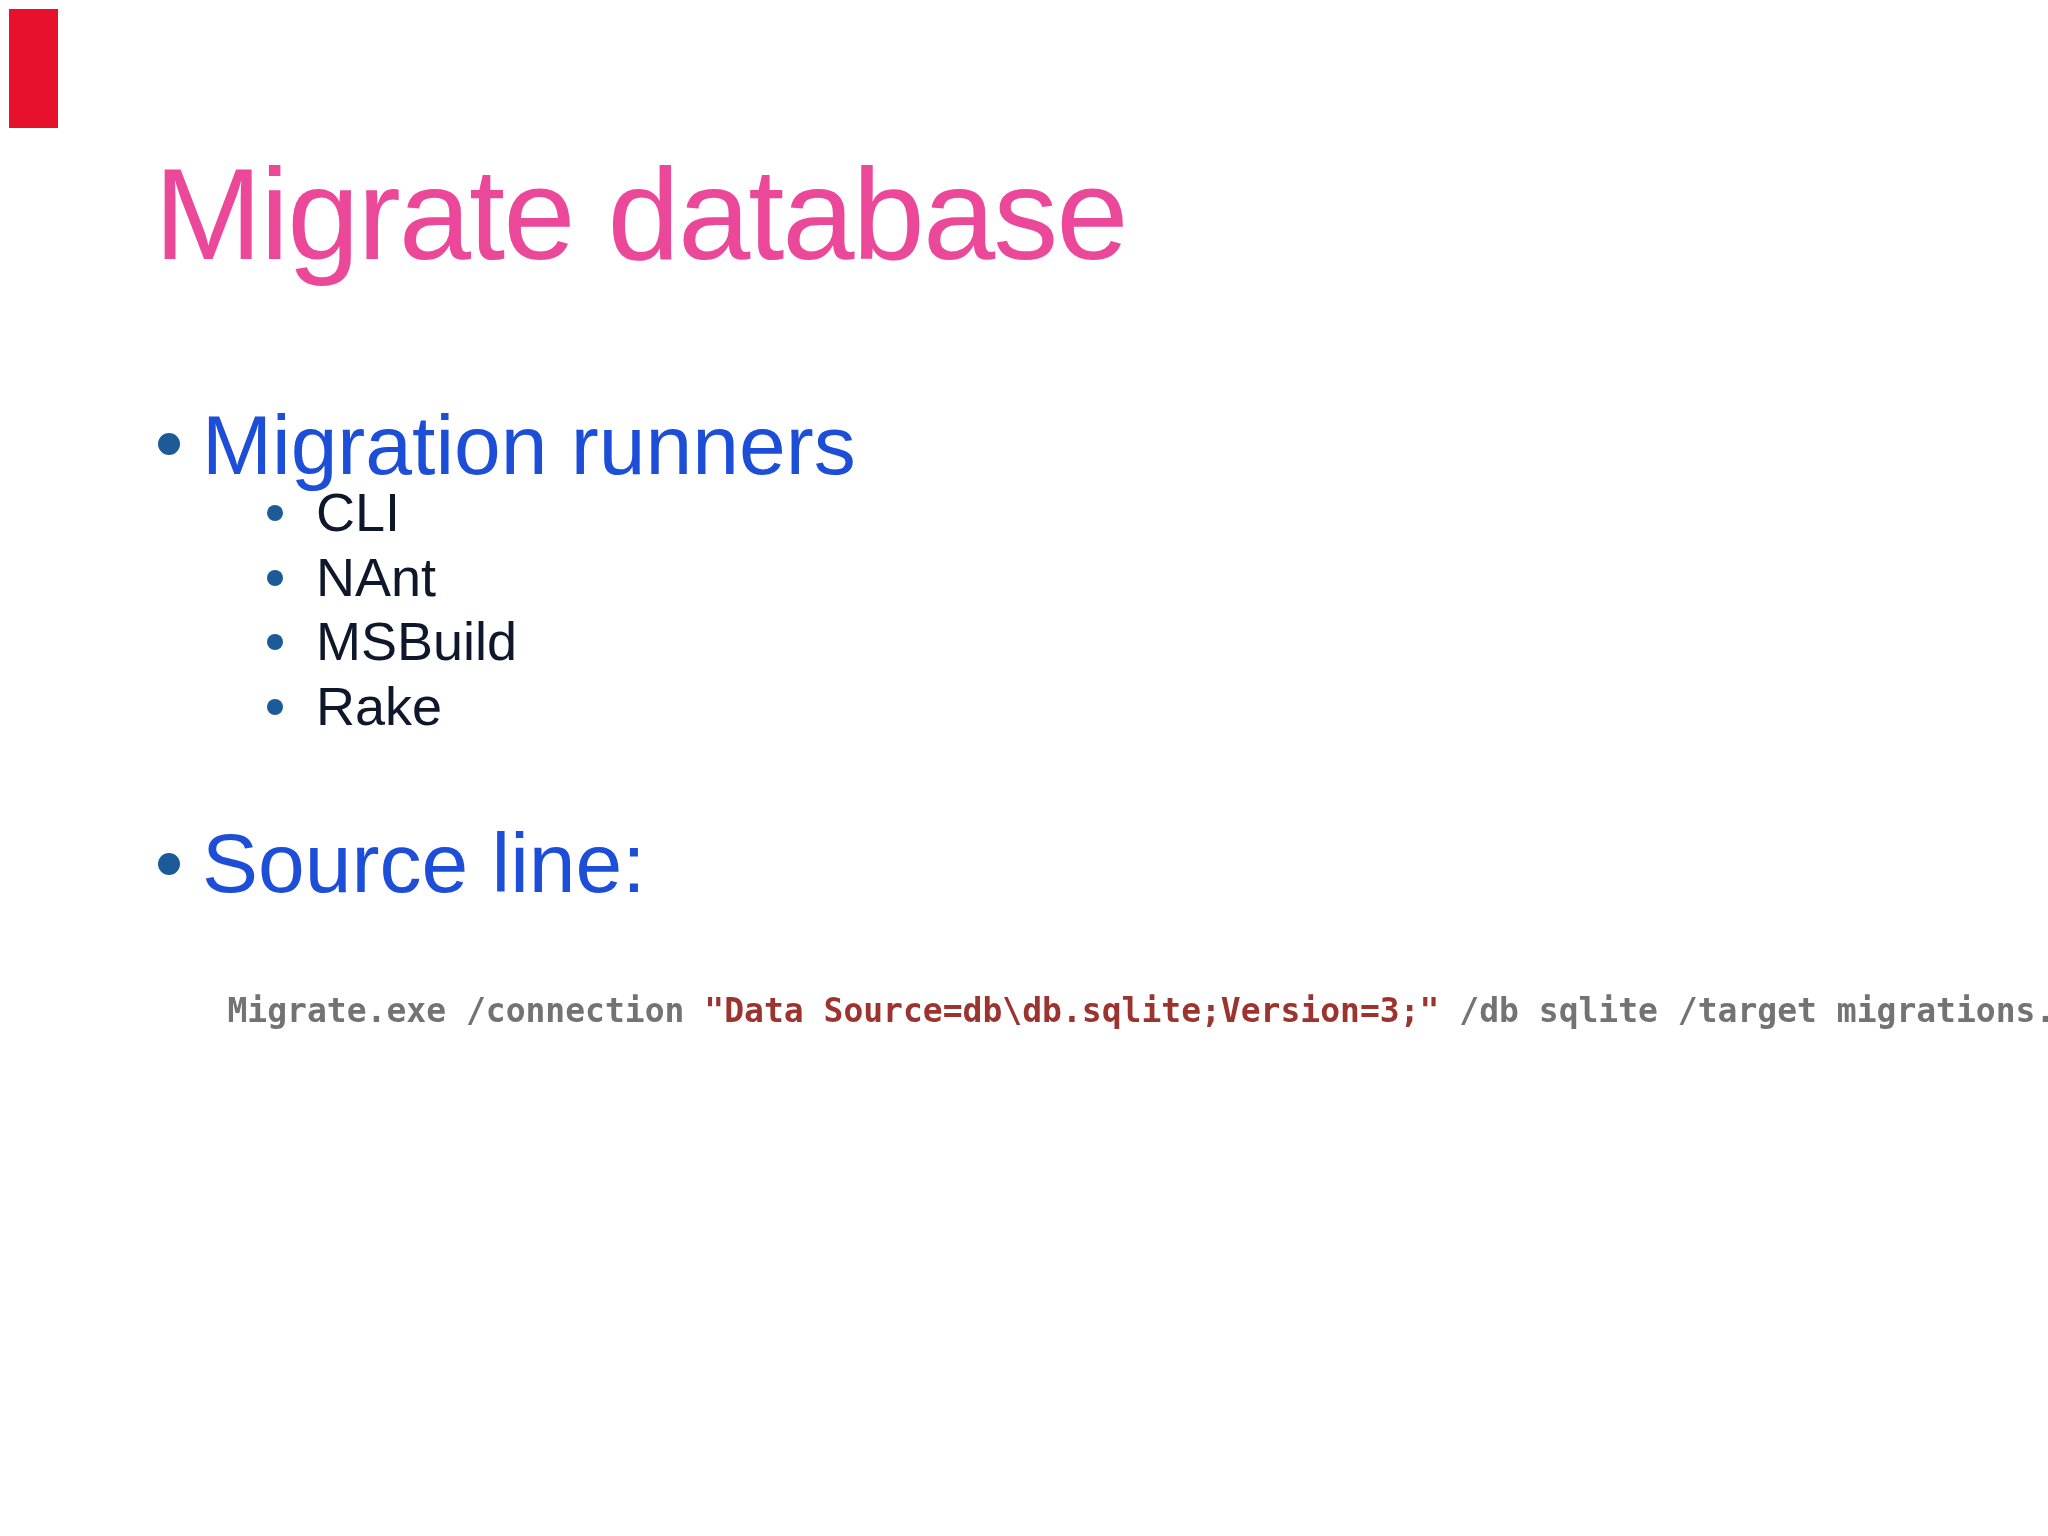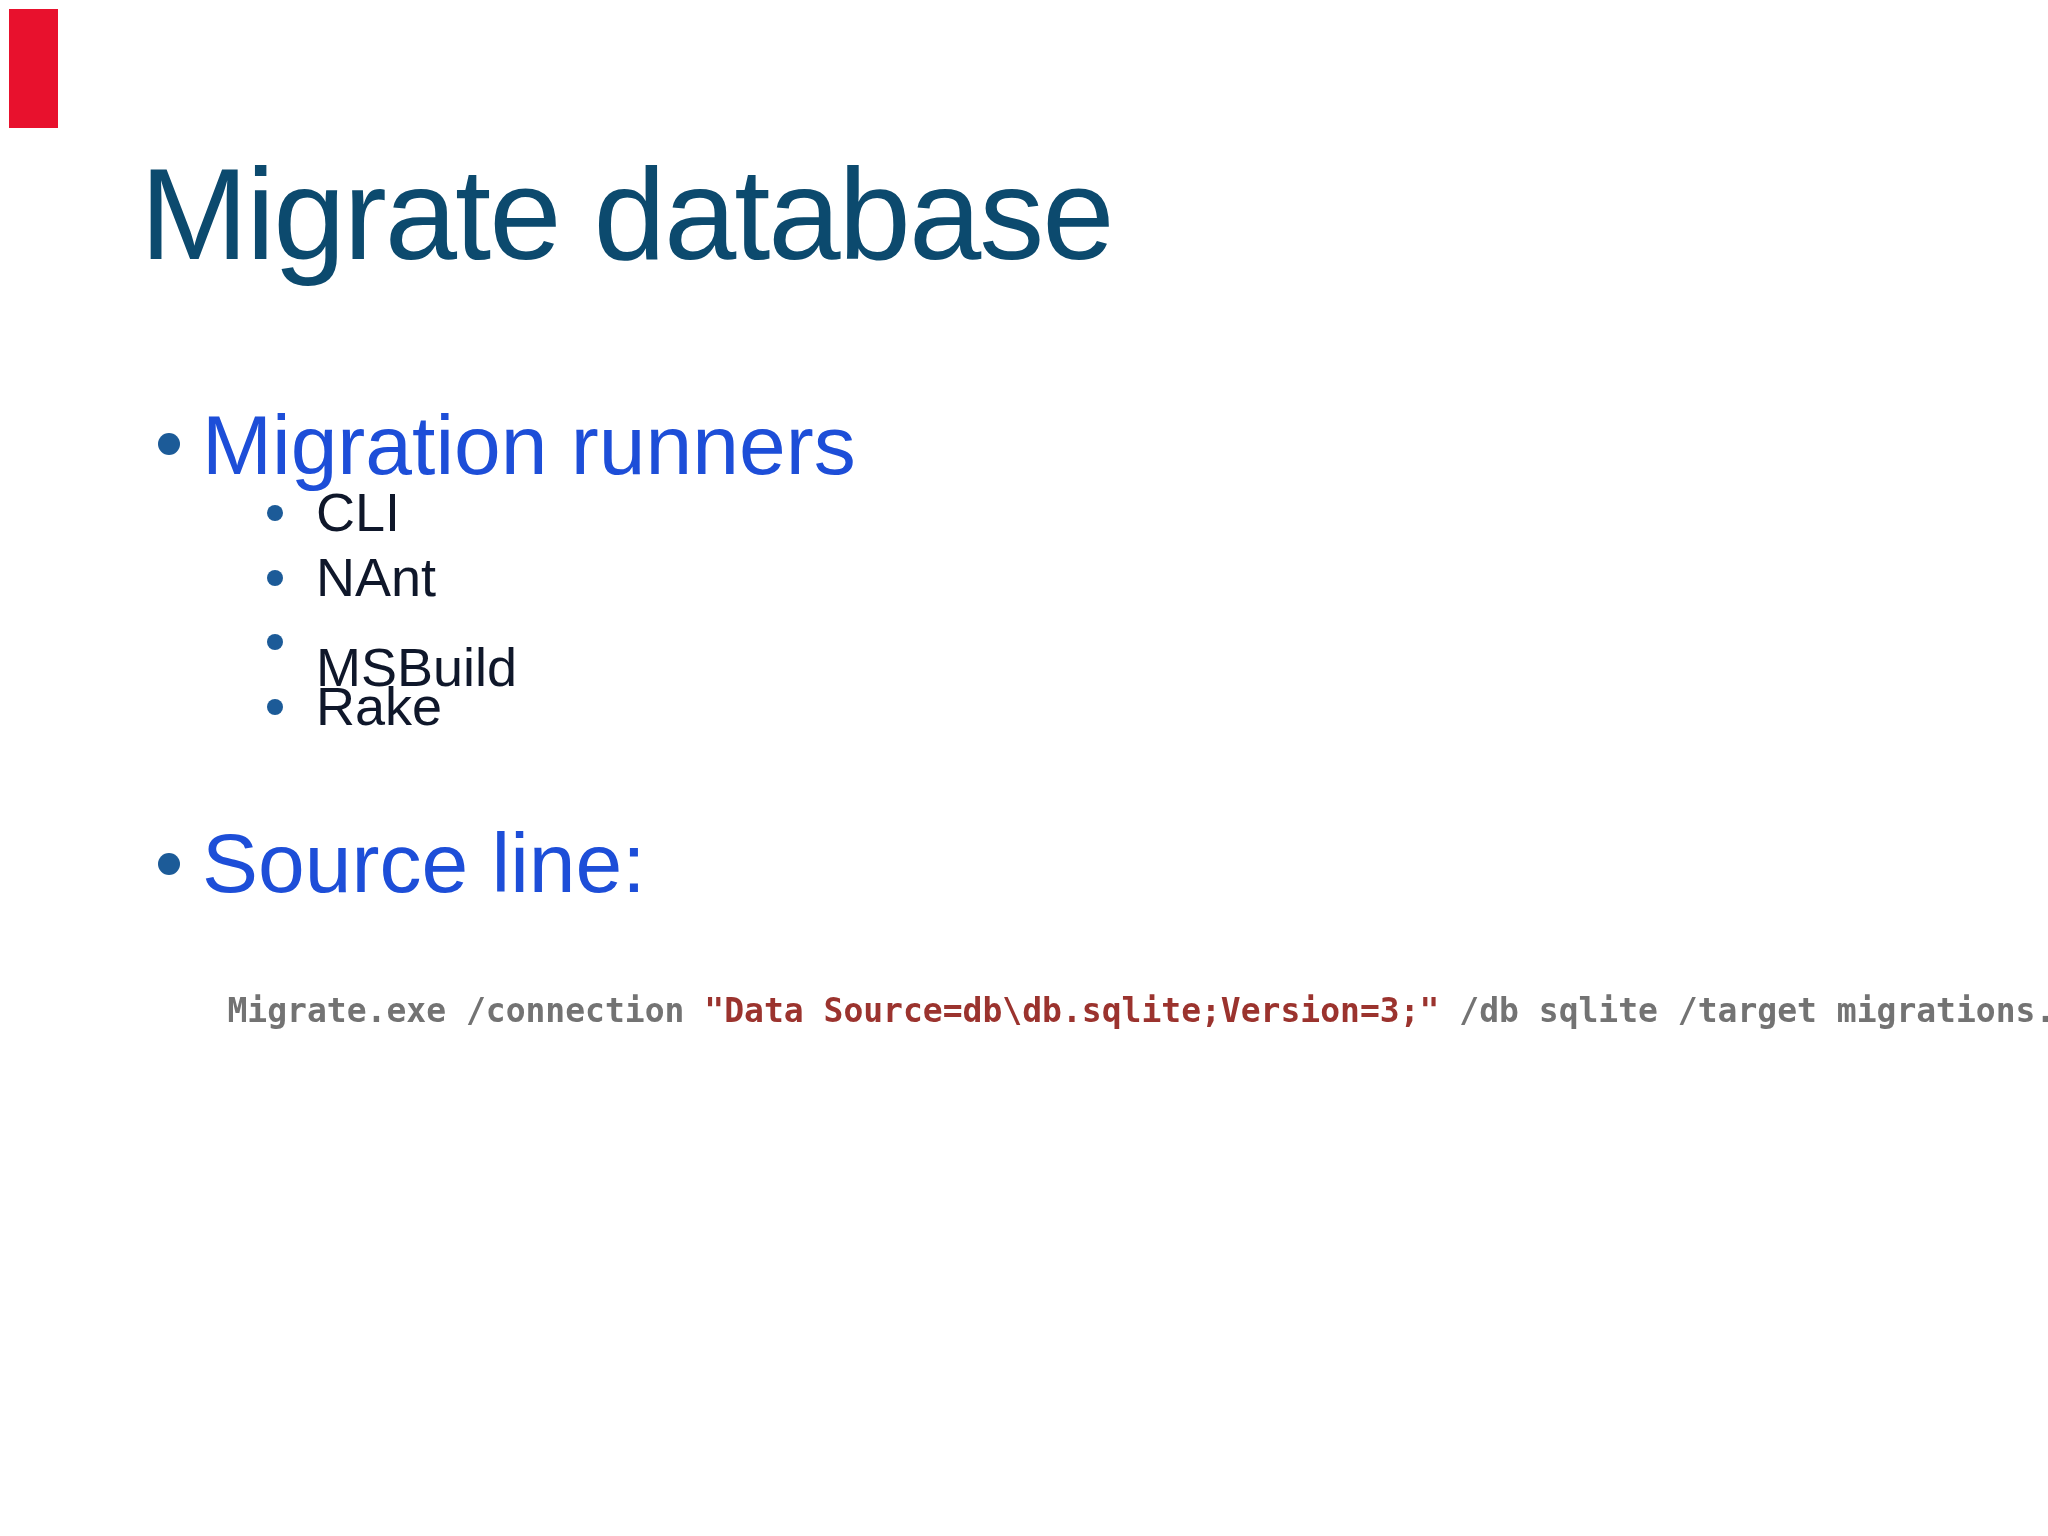--- a/index.html
+++ b/index.html
@@ -18,26 +18,26 @@
   .red-marker {
     position: absolute;
     left: 9px;
     top: 9px;
     width: 49px;
     height: 119px;
     background: #e8112d;
   }
   .slide-title {
     position: absolute;
-    left: 140px;
+    left: 154px;
     top: 143px;
     font-size: 130px;
     font-weight: 300;
     letter-spacing: -2px;
-    color: #0c4a6e;
+    color: #ec4899;
     line-height: 1.1;
     white-space: nowrap;
   }
   .dot {
     position: absolute;
     border-radius: 50%;
     background: #1c5b98;
   }
   .dot-l1 { width: 22px; height: 22px; left: 158px; }
   .dot-l2 { width: 16px; height: 16px; left: 267px; }
@@ -89,21 +89,21 @@
   <div>
     <span class="dot dot-l2" style="top: 505px;"></span>
     <span class="text-l2" style="top: 483px;">CLI</span>
   </div>
   <div>
     <span class="dot dot-l2" style="top: 570px;"></span>
     <span class="text-l2" style="top: 548px;">NAnt</span>
   </div>
   <div>
     <span class="dot dot-l2" style="top: 634px;"></span>
-    <span class="text-l2" style="top: 612px; margin-top: 26px;">MSBuild</span>
+    <span class="text-l2" style="top: 612px;">MSBuild</span>
   </div>
   <div>
     <span class="dot dot-l2" style="top: 699px;"></span>
     <span class="text-l2" style="top: 677px; text-align: center;">Rake</span>
   </div>
 
   <div>
     <span class="dot dot-l1" style="top: 853px;"></span>
     <span class="text-l1" style="top: 817px;">Source line:</span>
   </div>

